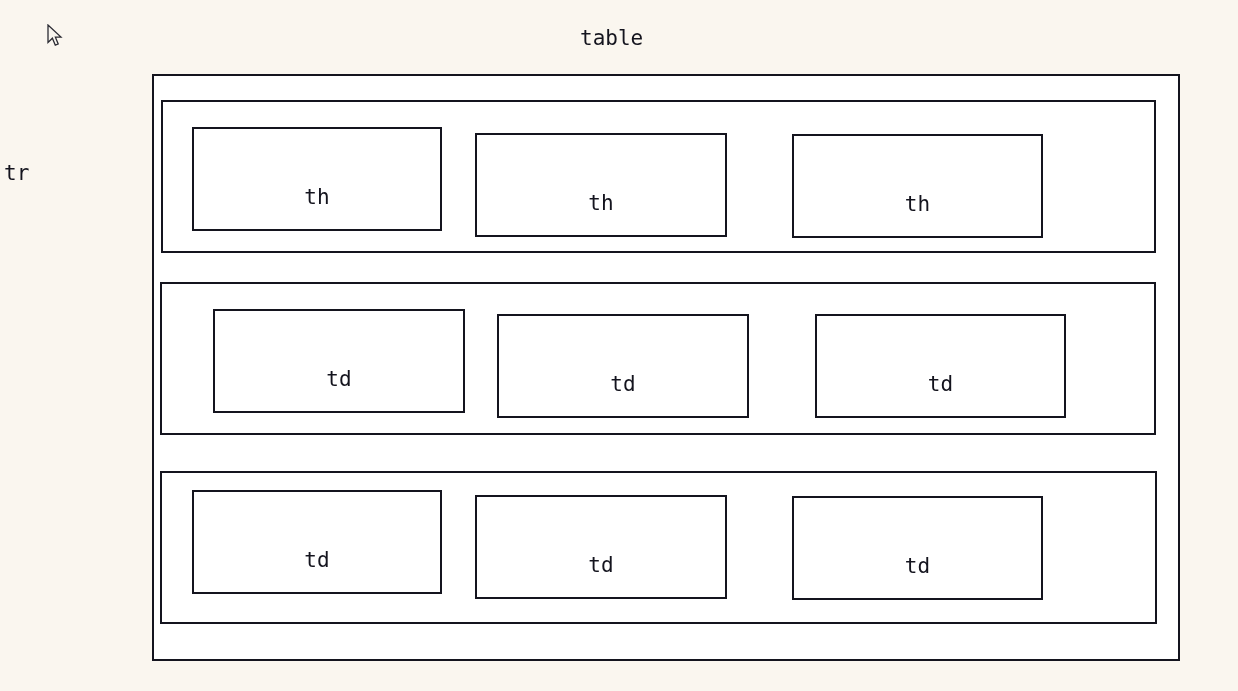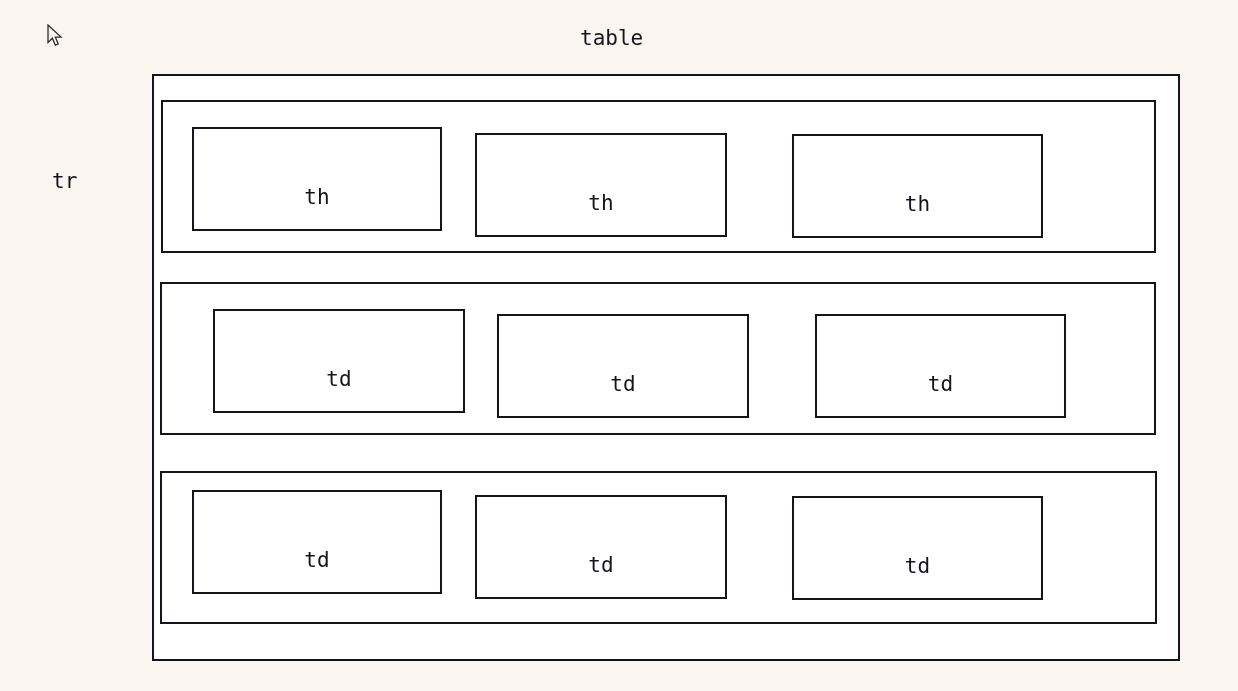--- a/index.html
+++ b/index.html
@@ -31,22 +31,21 @@
     color: #14141e;
     white-space: pre;
     letter-spacing: 0px;
   }
   #label-table {
     left: 580px;
     top: 26px;
   }
   #label-tr {
     left: 4px;
-    top: 169px;
-    margin-left: 48px;
+    top: 161px;
   }
 
   
   #table-box {
     position: absolute;
     left: 152px;
     top: 74px;
     width: 1028px;
     height: 587px;
     background: #ffffff;

